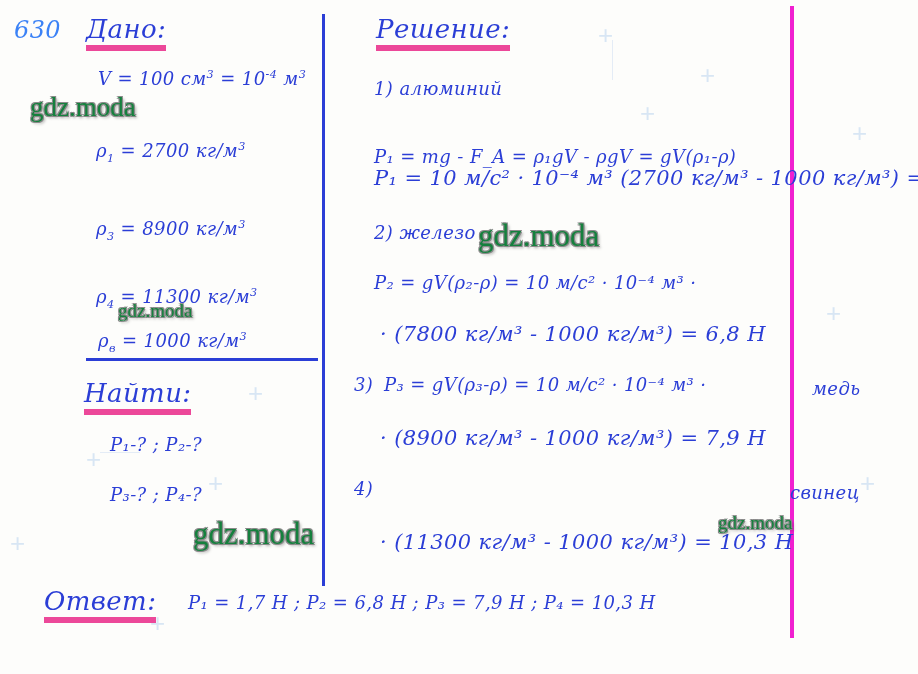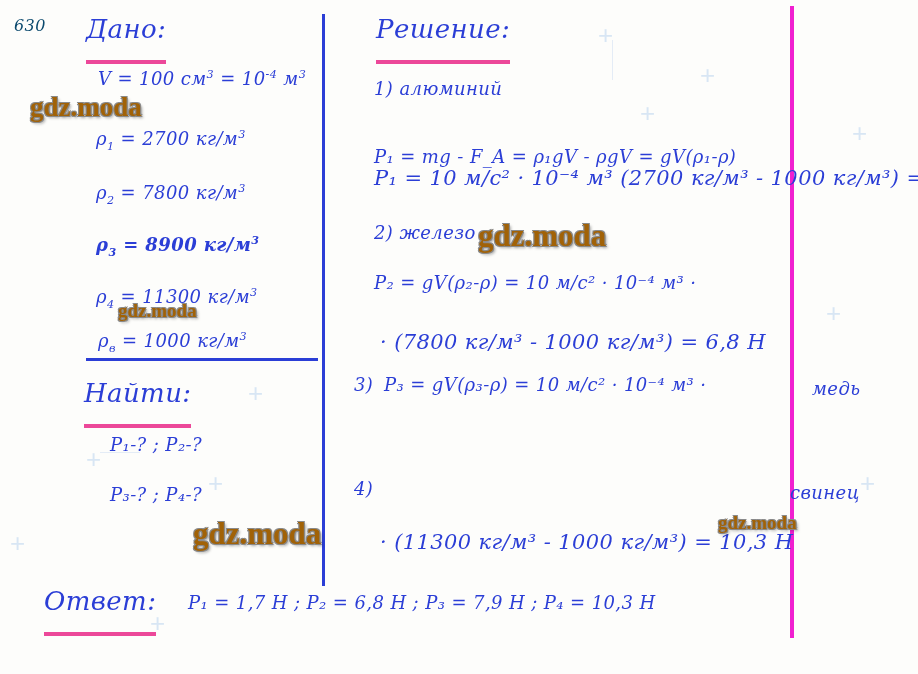--- a/index.html
+++ b/index.html
@@ -36,30 +36,30 @@
   
   .hw {
     position: absolute;
     color: #2b3ed6;
     font-family: "DejaVu Serif", serif;
     font-style: italic;
     white-space: nowrap;
     letter-spacing: .4px;
   }
   .hw.u {
-    border-bottom: 4px solid #ec4899;
-    padding-bottom: 16px;
+    border-bottom: 6px solid #ec4899;
+    padding-bottom: 1px;
   }
   sub, sup {
     font-size: 62%;
     font-style: italic;
   }
   .num {
-    font-size: 16px;
-    color: #0c4a6e;
+    font-size: 24px;
+    color: #3b82f6;
   }
   .big {
     font-size: 26px;
   }
   .med {
     font-size: 18px;
   }
   .sml {
     font-size: 21px;
   }
@@ -72,23 +72,23 @@
     position: absolute;
     background: #2b3ed6;
   }
   .magenta-line {
     position: absolute;
     background: #f020d0;
   }
   
   .wm {
     position: absolute;
-    color: #a16207;
+    color: #15803d;
     font-family: "Liberation Serif", serif;
-    font-weight: bold;
+    font-weight: normal;
     text-shadow:
       1px 1px 0 #8a8a8a,
       -1px 1px 0 #8a8a8a,
       1px -1px 0 #8a8a8a,
       -1px -1px 0 #8a8a8a,
       2px 2px 3px rgba(0,0,0,.35);
     user-select: none;
     white-space: nowrap;
   }
 </style>
@@ -118,29 +118,26 @@
   <div class="magenta-line" style="left:790px; top:6px; width:4px; height:632px;"></div>
 
   <div class="hw num" style="left:14px; top:16px;">630</div>
 
   <div class="hw big u" style="left:86px; top:14px;">Дано:</div>
 
   <div class="hw med" style="left:98px; top:68px;">
     <span>V = 100 см</span><sup>3</sup><span> = 10</span><sup>-4</sup><span> м</span><sup>3</sup>
   </div>
 
-  <div class="hw med" style="left:96px; top:128px;">
+  <div class="hw med" style="left:96px; top:140px;">
     <span>ρ</span><sub>1</sub><span> = 2700 кг/м</span><sup>3</sup>
   </div>
 
-  <div class="hw med" style="left:96px; top:182px;">
-    <span>ρ</span><sub>2</sub><span> = 7800 кг/м</span><sup>3</sup>
-  </div>
 
-  <div class="hw med" style="left:96px; top:234px;font-weight:bold;">
+  <div class="hw med" style="left:96px; top:218px;">
     <span>ρ</span><sub>3</sub><span> = 8900 кг/м</span><sup>3</sup>
   </div>
 
   <div class="hw med" style="left:96px; top:286px;">
     <span>ρ</span><sub>4</sub><span> = 11300 кг/м</span><sup>3</sup>
   </div>
 
   <div class="hw med" style="left:98px; top:330px;">
     <span>ρ</span><sub>в</sub><span> = 1000 кг/м</span><sup>3</sup>
   </div>
@@ -154,25 +151,26 @@
   </div>
 
   <div class="hw big u" style="left:376px; top:14px;">Решение:</div>
 
   <div class="hw med" style="left:374px; top:78px;">1) алюминий</div>
   <div class="hw med" style="left:374px; top:118px;margin-top:28px;">P₁ = mg - F_A = ρ₁gV - ρgV = gV(ρ₁-ρ)</div>
   <div class="hw sml" style="left:374px; top:166px;">P₁ = 10 м/с² · 10⁻⁴ м³ (2700 кг/м³ - 1000 кг/м³)  = 1,7 Н</div>
 
   <div class="hw med" style="left:374px; top:222px;">2) железо</div>
   <div class="hw med" style="left:374px; top:272px;">P₂ = gV(ρ₂-ρ) = 10 м/с² · 10⁻⁴ м³ ·</div>
-  <div class="hw sml" style="left:380px; top:322px;margin-top:8px;">· (7800 кг/м³ - 1000 кг/м³) = 6,8 Н</div>
+  <div class="hw sml" style="left:380px; top:322px;">· (7800 кг/м³ - 1000 кг/м³) = 6,8 Н</div>
 
   <div class="hw med" style="left:354px; top:374px;">3)</div>
   <div class="hw med" style="left:384px; top:374px;">P₃ = gV(ρ₃-ρ) = 10 м/с² · 10⁻⁴ м³ ·</div>
   <div class="hw med" style="left:798px; top:378px;margin-left:14px;">медь</div>
+  <div class="hw sml" style="left:380px; top:426px;">· (8900 кг/м³ - 1000 кг/м³) = 7,9 Н</div>
 
   <div class="hw med" style="left:354px; top:478px;">4)</div>
   <div class="hw med" style="left:790px; top:482px;">свинец</div>
   <div class="hw sml" style="left:380px; top:530px;">· (11300 кг/м³ - 1000 кг/м³) = 10,3 Н</div>
 
   <div class="hw big u" style="left:44px; top:586px;">Ответ:</div>
   <div class="hw med" style="left:188px; top:592px;">P₁ = 1,7 Н ;   P₂ = 6,8 Н ;  P₃ = 7,9 Н ;  P₄ = 10,3 Н</div>
 
   <div class="wm" style="left:30px; top:92px; font-size:27px;">gdz.moda</div>
   <div class="wm" style="left:478px; top:218px; font-size:31px;">gdz.moda</div>

